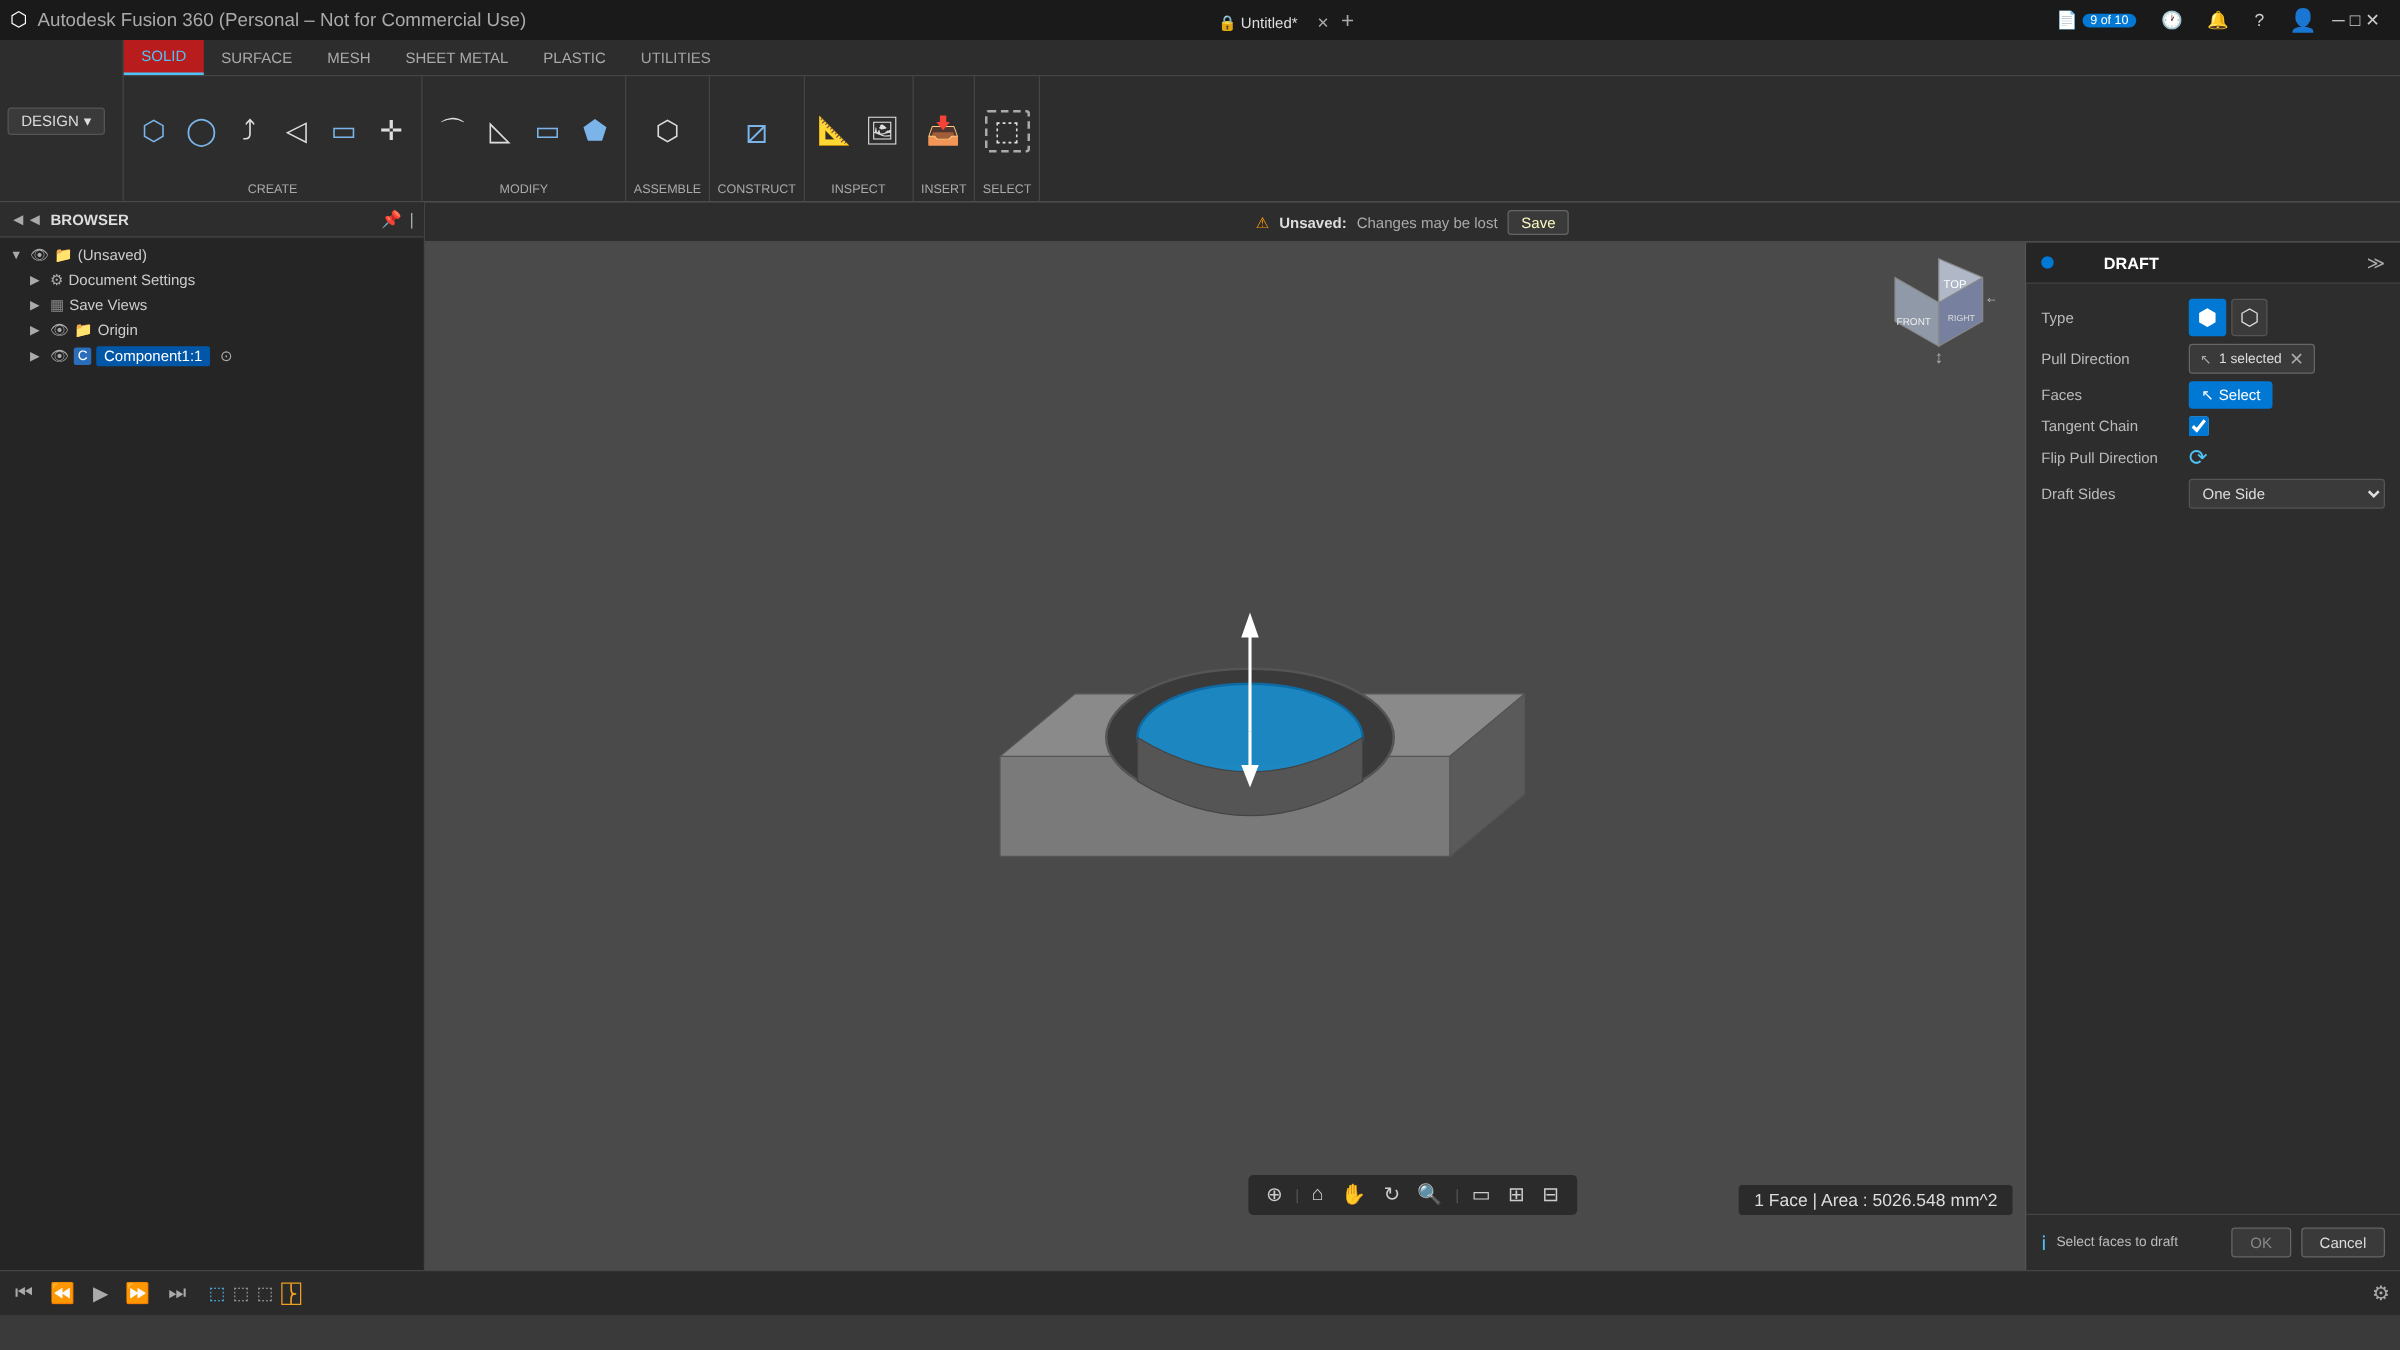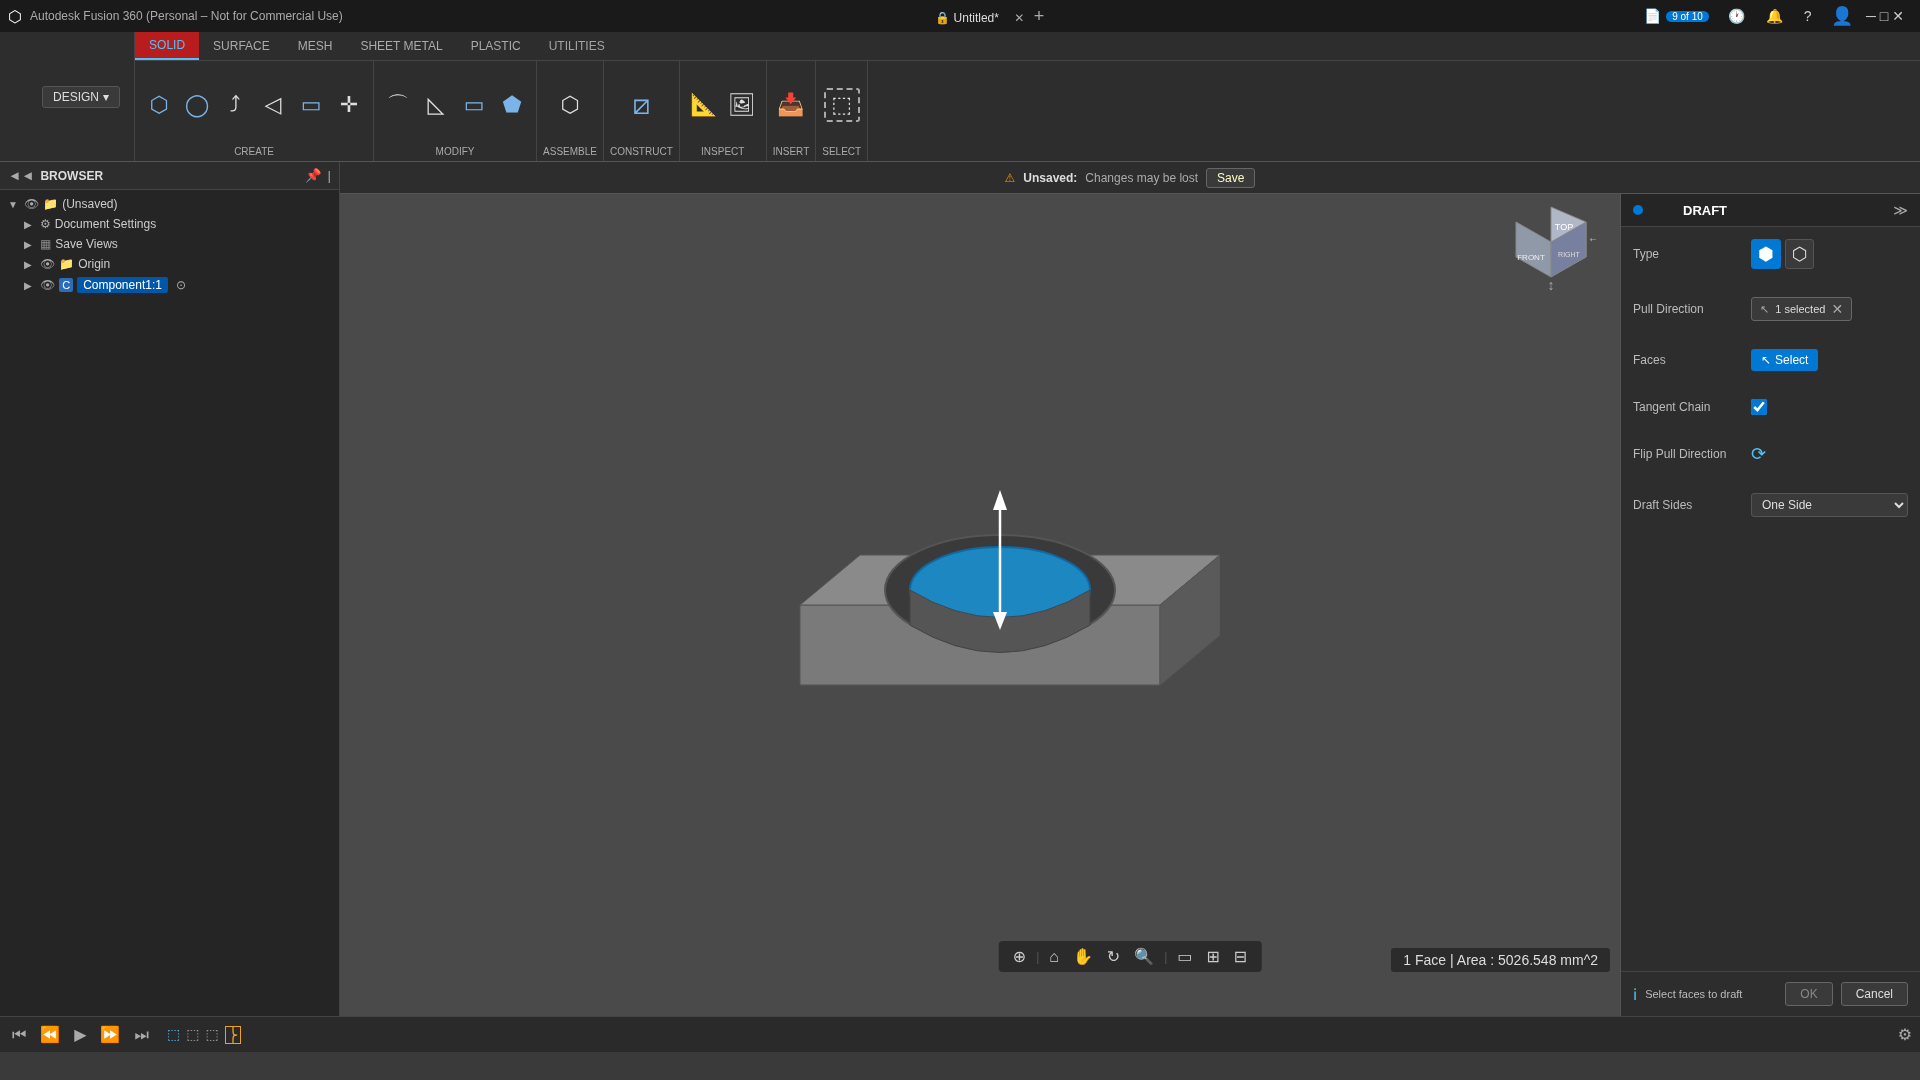--- a/index.html
+++ b/index.html
@@ -179,21 +179,21 @@
       padding: 8px 12px;
       display: flex;
       align-items: center;
       gap: 8px;
       border-bottom: 1px solid #444;
     }
     #draft-panel-header .panel-title { font-size: 13px; font-weight: bold; color: #fff; flex: 1; margin-left: 32px; }
     #draft-panel-header .panel-dot { width: 10px; height: 10px; background: #0078d4; border-radius: 50%; }
     #draft-panel-header .expand-btn { background: transparent; border: none; color: #aaa; cursor: pointer; font-size: 14px; }
 
-    .panel-body { padding: 12px; display: flex; flex-direction: column; gap: 28px; }
+    .panel-body { padding: 12px; display: flex; flex-direction: column; gap: 6px; }
 
     .panel-row {
       display: flex;
       align-items: center;
       gap: 8px;
     }
     .panel-label { color: #bbb; font-size: 12px; width: 110px; flex-shrink: 0; }
     .panel-control { flex: 1; display: flex; align-items: center; gap: 4px; }
 
     .type-btn {
@@ -324,42 +324,41 @@
       border: 1px solid #555;
       color: #ddd;
       padding: 3px 10px;
       border-radius: 3px;
       cursor: pointer;
       font-size: 12px;
       display: flex;
       align-items: center;
       gap: 4px;
       margin-right: 8px;
-      margin-left: 36px;
     }
 
     
     #app-header {
       display: flex;
       align-items: center;
       height: 32px;
       background: #1a1a1a;
       padding: 0 8px;
       gap: 8px;
       position: fixed;
       top: 0; left: 0; right: 0;
       z-index: 100;
     }
   </style>
 </head>
 <body>
 
 <div id="app-header">
   <span style="color:#fff;font-size:16px;">⬡</span>
-  <span style="color:#aaa;font-size:12px;">Autodesk Fusion 360 (Personal – Not for Commercial Use)</span>
+  <span style="color:#aaa;font-size:15px;">Autodesk Fusion 360 (Personal – Not for Commercial Use)</span>
   <div style="flex:1;text-align:center;">
     <span style="color:#aaa;">🔒</span>
     <span style="color:#ddd;font-size:12px;">Untitled*</span>
     <span style="color:#aaa;margin-left:12px;cursor:pointer;">✕</span>
     <button style="background:transparent;border:none;color:#aaa;cursor:pointer;font-size:18px;margin-left:6px;">+</button>
   </div>
   <div id="top-right" style="position:static;background:transparent;">
     <button class="tr-btn">
       <span>📄</span>
       <span class="badge-count">9 of 10</span>

